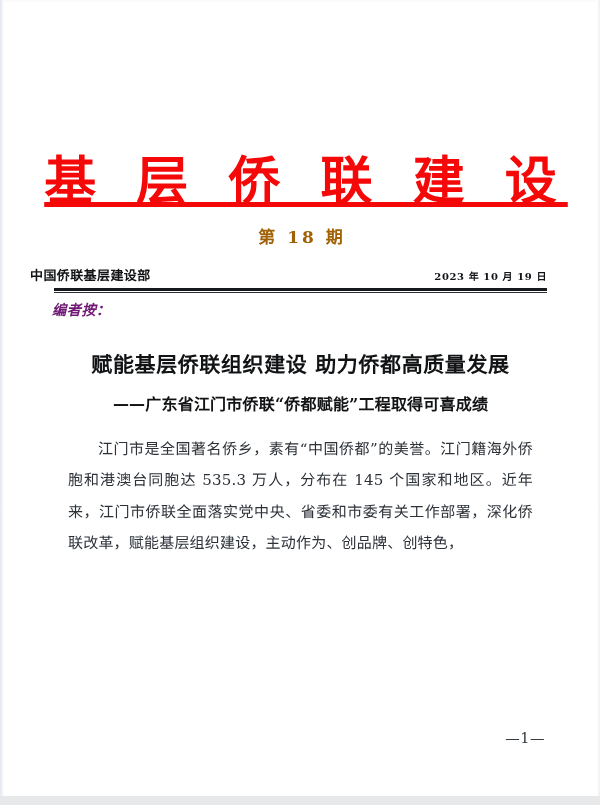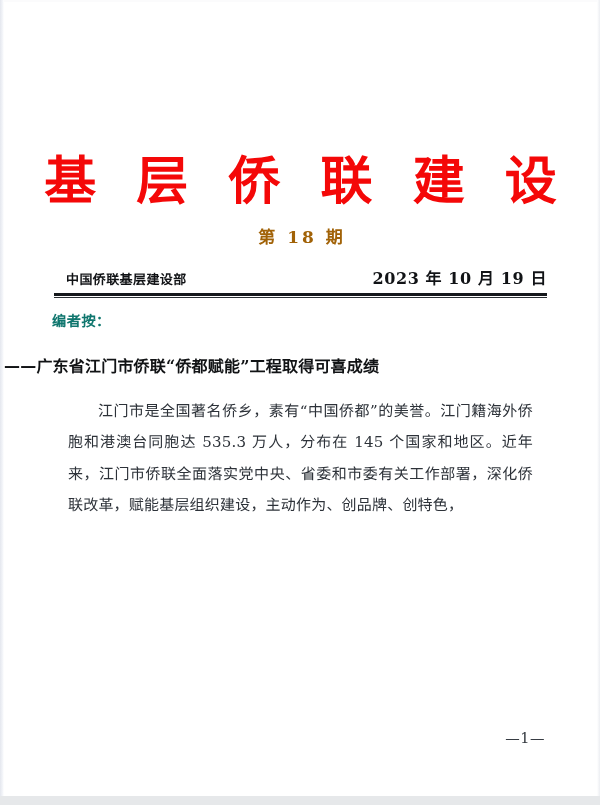--- a/index.html
+++ b/index.html
@@ -57,76 +57,78 @@
   }
   .masthead-title {
     color: #f40808;
     font-family: "DejaVu Serif", "Liberation Serif", serif;
     font-weight: 700;
     font-size: 52px;
     line-height: 62px;
     letter-spacing: 11px;
     text-indent: 11px;
     white-space: nowrap;
+    text-decoration: underline;
   }
   .masthead-issue {
     margin-top: 14px;
     color: #a16207;
     font-family: "DejaVu Serif", "Liberation Serif", serif;
     font-weight: 700;
     font-size: 17px;
     line-height: 22px;
     letter-spacing: 3px;
     text-indent: 3px;
   }
 
   
   .doc-headline {
-    margin: 17px 50px 0 62px;
+    margin: 17px 50px 0 26px;
     display: flex;
     align-items: baseline;
     justify-content: space-between;
   }
   .doc-issuer {
     font-family: "DejaVu Serif", "Liberation Serif", serif;
     font-weight: 700;
     font-size: 13px;
     letter-spacing: 0.4px;
     color: #111316;
   }
   .doc-date {
     font-family: "DejaVu Serif", "Liberation Serif", serif;
     font-weight: 700;
-    font-size: 16px;
+    font-size: 10px;
     letter-spacing: 0.6px;
     color: #111316;
   }
   .rule-group {
     margin: 4px 50px 0 50px;
   }
   .rule-thick {
     height: 2.6px;
     background: #15181c;
   }
   .rule-thin {
     margin-top: 1.6px;
     height: 1px;
     background: #2a2e33;
   }
 
   
   .editor-note {
-    margin: 10px 48px 0 48px;
+    margin: 4px 48px 0 48px;
     font-family: "DejaVu Serif", "Liberation Serif", serif;
     font-weight: 700;
     font-size: 14.2px;
     line-height: 26.4px;
-    color: #0f766e;
+    color: #701a75;
     text-align: justify;
     text-justify: inter-ideograph;
+    font-style: italic;
   }
   .editor-note-label {
     display: block;
     letter-spacing: 0.5px;
   }
   .editor-note-body {
     display: block;
     text-indent: 2em;
     letter-spacing: 0.15px;
   }
@@ -137,21 +139,22 @@
     text-align: center;
     font-family: "DejaVu Serif", "Liberation Serif", serif;
     font-weight: 700;
     font-size: 21px;
     line-height: 30px;
     letter-spacing: 0.6px;
     color: #111315;
     white-space: nowrap;
   }
   .article-subtitle {
-    margin: 20px 0 0 0;
+    margin: 13px 0 0 0;
+    text-align: center;
     font-family: "DejaVu Serif", "Liberation Serif", serif;
     font-weight: 700;
     font-size: 16px;
     line-height: 24px;
     letter-spacing: 0.2px;
     color: #111315;
     white-space: nowrap;
   }
 
   
@@ -203,20 +206,21 @@
 
   <div class="rule-group">
     <div class="rule-thick"></div>
     <div class="rule-thin"></div>
   </div>
 
   <div class="editor-note">
     <span class="editor-note-label">编者按：</span>
   </div>
 
+  <div class="article-title">赋能基层侨联组织建设  助力侨都高质量发展</div>
 
   <div class="article-subtitle">——广东省江门市侨联“侨都赋能”工程取得可喜成绩</div>
 
   <div class="article-body">
     <p>江门市是全国著名侨乡，素有“中国侨都”的美誉。江门籍海外侨胞和港澳台同胞达 535.3 万人，分布在 145 个国家和地区。近年来，江门市侨联全面落实党中央、省委和市委有关工作部署，深化侨联改革，赋能基层组织建设，主动作为、创品牌、创特色，</p>
   </div>
 
   <div class="folio">—1—</div>
 
 </div>

